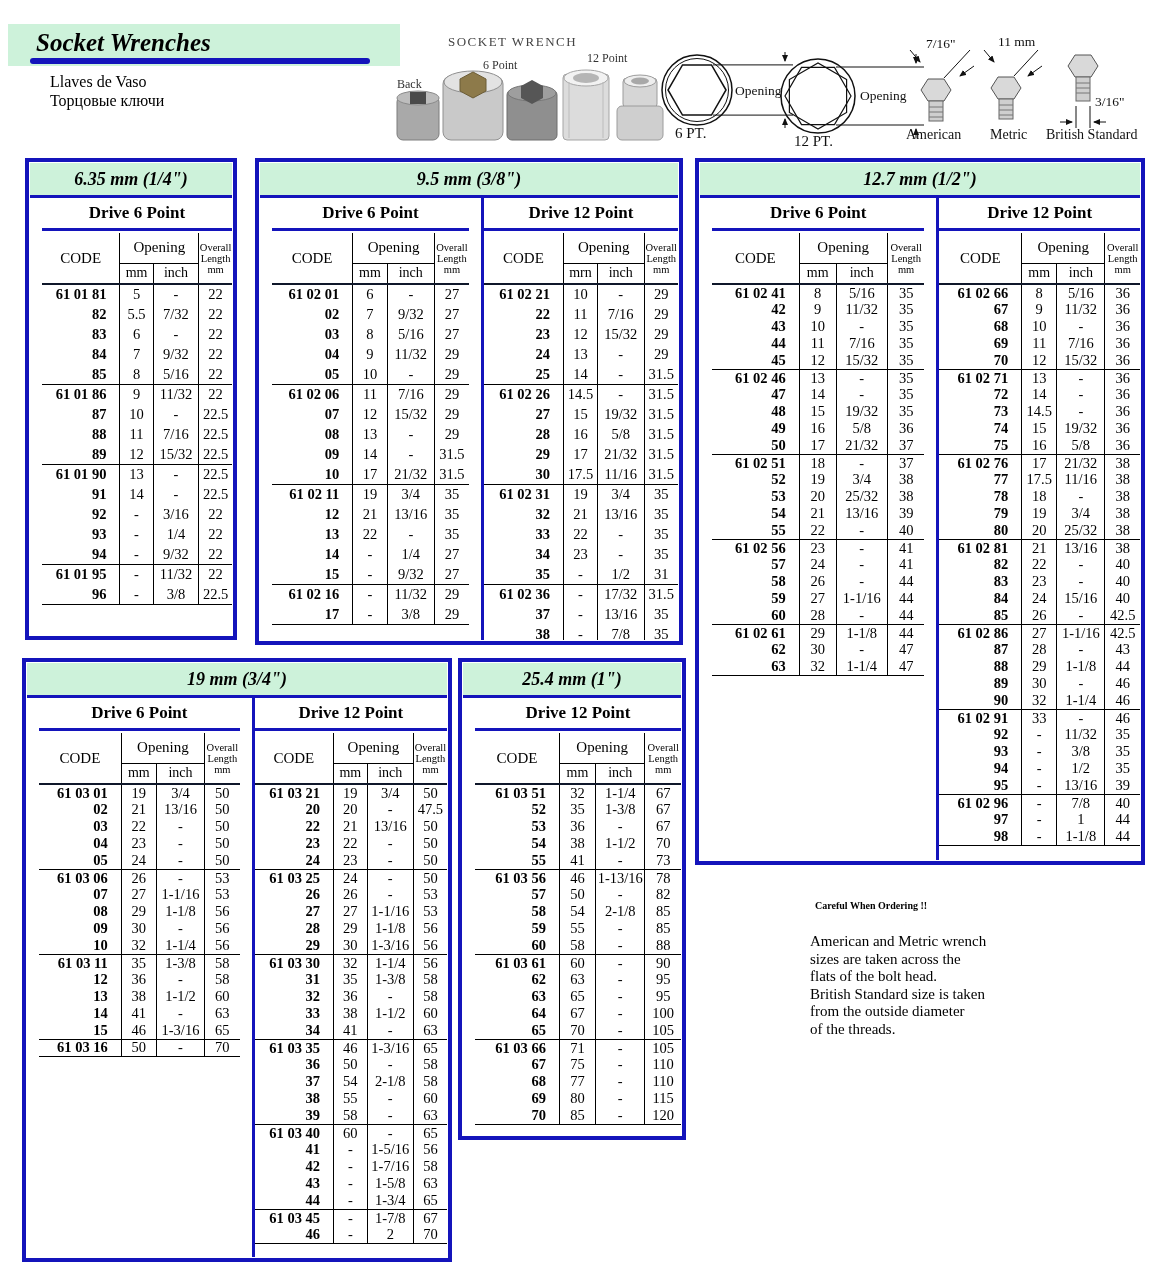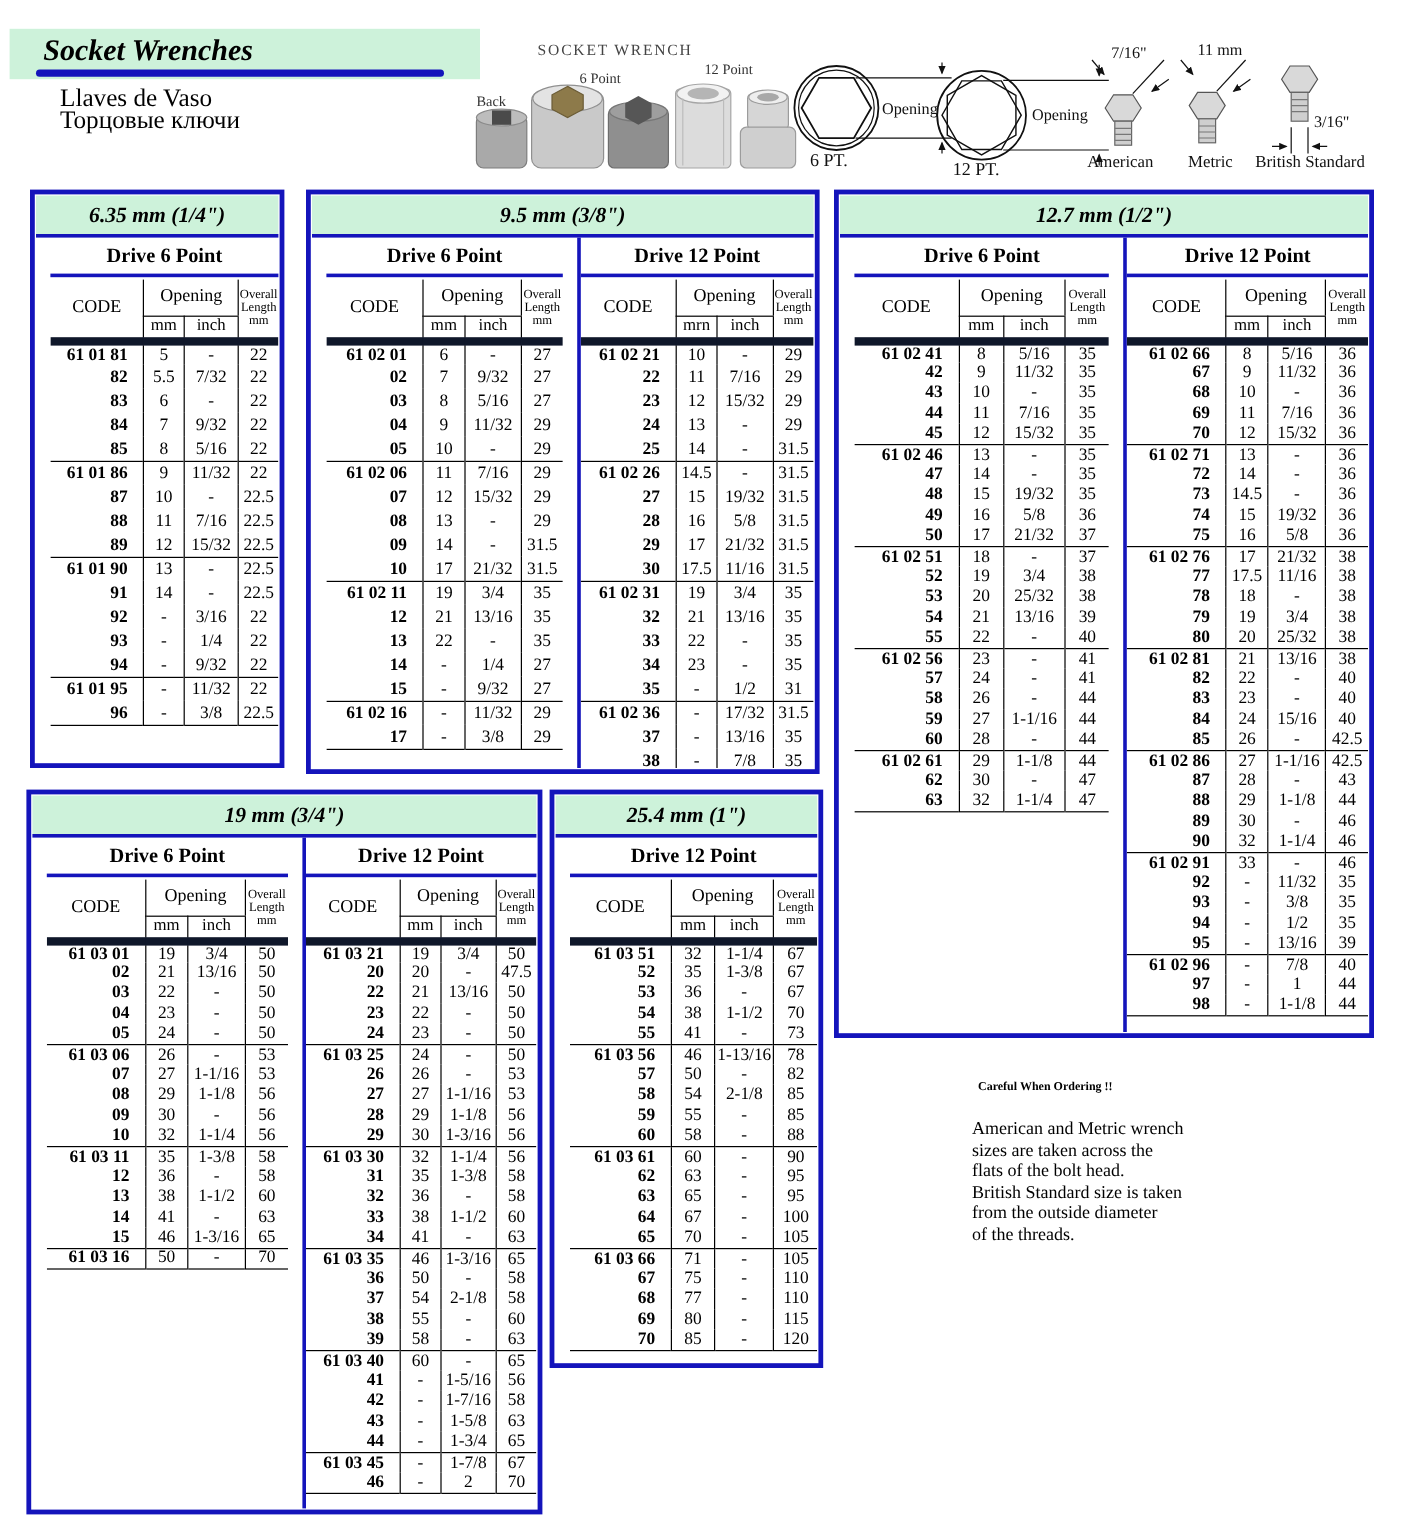--- a/index.html
+++ b/index.html
@@ -5,40 +5,40 @@
   :root{ --blue:#1414bb; --green:#cdf2da; }
   html,body{margin:0;padding:0;background:#fff;}
   .page{position:relative;width:1172px;height:1272px;background:#fff;overflow:hidden;
         font-family:Liberation Serif, serif;color:#000;}
   .abs{position:absolute;}
 
   
   .banner{position:absolute;left:8px;top:24px;width:392px;height:42px;background:var(--green);}
   .banner-title{padding:5px 0 0 28px;font-style:italic;font-weight:bold;font-size:25px;}
   .banner-line{position:absolute;left:22px;top:34px;width:340px;height:6px;background:var(--blue);border-radius:3px;}
-  .subtitles{position:absolute;left:50px;top:72px;font-size:21px;line-height:19px;}
+  .subtitles{position:absolute;left:50px;top:72px;font-size:16px;line-height:19px;}
 
   .sw-label{position:absolute;left:448px;top:34px;font-size:13px;letter-spacing:1.5px;color:#444;}
 
   
   .tbl{position:absolute;box-sizing:border-box;border:4px solid var(--blue);background:#fff;
        padding:1px;display:flex;flex-direction:column;}
   .tbl-title{flex:0 0 32px;line-height:32px;background:var(--green);text-align:center;
              font-weight:bold;font-style:italic;font-size:18px;}
   .tbl-sep{flex:0 0 3px;background:var(--blue);}
   .tbl-cols{flex:1;display:flex;min-height:0;}
   .tbl-col{display:flex;flex-direction:column;min-width:0;box-sizing:border-box;margin-left:12px;}
   .tbl-col + .tbl-col{border-left:3px solid var(--blue);}
   .drive-bar{flex:0 0 30px;line-height:30px;text-align:center;font-weight:bold;font-size:17px;
              border-bottom:3px solid var(--blue);}
   .tbl-body{flex:1;padding-top:2px;overflow:hidden;}
 
   .socket-table{width:100%;border-collapse:collapse;table-layout:fixed;border-bottom:1px solid #000;}
   .socket-table th{font-weight:normal;padding:0;text-align:center;vertical-align:middle;}
-  .socket-table thead{border-bottom:7px solid #0f172a;}
+  .socket-table thead{border-bottom:2px solid #0f172a;}
   .socket-table thead tr:first-child{height:30px;}
   .socket-table thead tr:last-child{height:21px;}
   .h-code{font-size:15px;border-right:1px solid #000;}
   .h-opening{font-size:15px;border-bottom:1px solid #000;}
   .h-overall{font-size:10.5px;line-height:11px;white-space:pre-line;border-left:1px solid #000;}
   .h-mm,.h-inch{font-size:14px;}
   .h-inch{border-left:1px solid #000;}
   .socket-table tbody{border-top:1px solid #000;}
   .socket-table tbody tr{height:var(--rh,19px);}
   .socket-table td{padding:0;font-size:14.5px;text-align:center;vertical-align:middle;line-height:1;}

